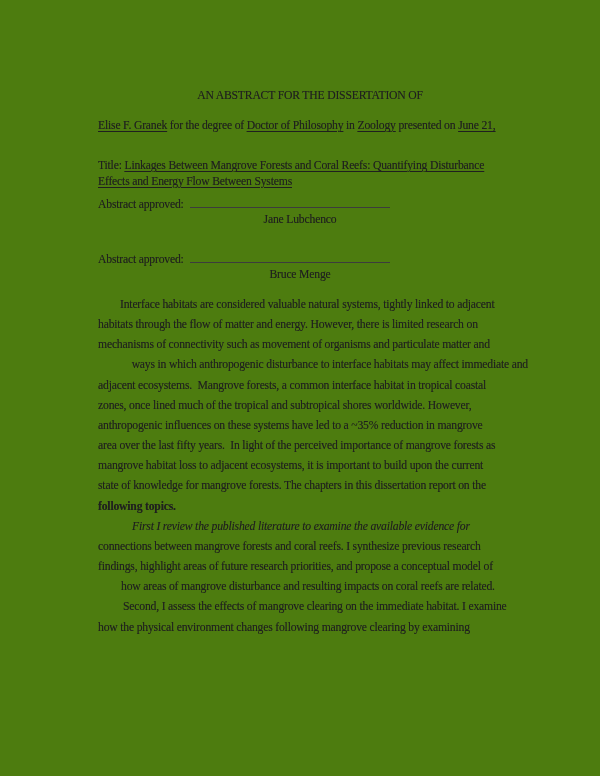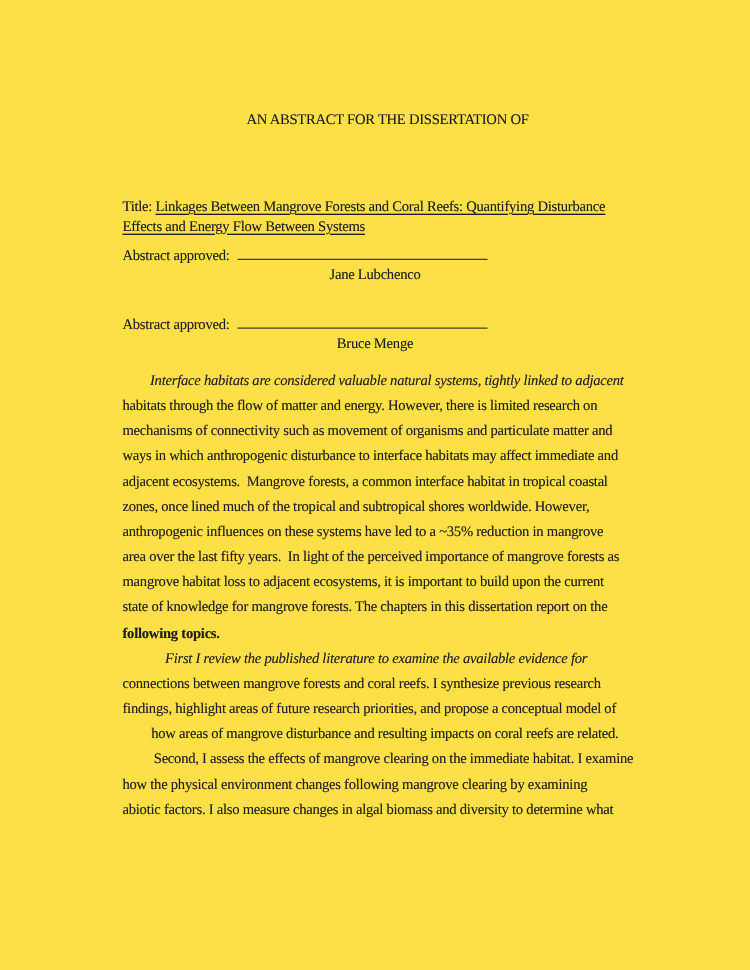--- a/index.html
+++ b/index.html
@@ -78,53 +78,53 @@
     width: 430px;
   }
   .bline {
     line-height: 20.15px;
     white-space: pre;
   }
 </style>
 </head>
 <body>
 
-<div class="page" style="background: #fde047; color: rgb(31, 31, 31);">
+<div class="page" style="background: #4d7c0f; color: rgb(31, 31, 31);">
   <div class="content">
     <div class="doc-heading">AN ABSTRACT FOR THE DISSERTATION OF</div>
     <div class="byline rich" id="degree-statement">
+        <div class="line"><span class="u">Elise F. Granek</span><span class="plain"> for the degree of </span><span class="u">Doctor of Philosophy</span><span class="plain"> in </span><span class="u">Zoology</span><span class="plain"> presented on </span><span class="u">June 21,</span></div>
       </div>
     <div class="title-stmt rich" id="title-statement">
         <div class="line"><span class="plain">Title: </span><span class="u">Linkages Between Mangrove Forests and Coral Reefs: Quantifying Disturbance</span></div>
         <div class="line"><span class="u">Effects and Energy Flow Between Systems</span></div>
       </div>
     <div id="approvals">
         <div class="approval approval-0">
           <div class="row"><span>Abstract approved:</span><span class="sigline"></span></div>
           <div class="name">Jane Lubchenco</div>
         </div>
         <div class="approval approval-1">
           <div class="row"><span>Abstract approved:</span><span class="sigline"></span></div>
           <div class="name">Bruce Menge</div>
         </div>
       </div>
     <div class="body-text" id="body-text">
-        <div class="bline" style="padding-left: 22px; font-style: italic;">Interface habitats are considered valuable natural systems, tightly linked to adjacent</div>
+        <div class="bline" style="padding-left: 22px;">Interface habitats are considered valuable natural systems, tightly linked to adjacent</div>
         <div class="bline" style="padding-left: 0px;">habitats through the flow of matter and energy. However, there is limited research on</div>
         <div class="bline" style="padding-left: 0px;">mechanisms of connectivity such as movement of organisms and particulate matter and</div>
-        <div class="bline" style="padding-left: 0px;">ways in which anthropogenic disturbance to interface habitats may affect immediate and</div>
+        <div class="bline" style="padding-left: 0px; text-align: right;">ways in which anthropogenic disturbance to interface habitats may affect immediate and</div>
         <div class="bline" style="padding-left: 0px;">adjacent ecosystems.  Mangrove forests, a common interface habitat in tropical coastal</div>
         <div class="bline" style="padding-left: 0px;">zones, once lined much of the tropical and subtropical shores worldwide. However,</div>
         <div class="bline" style="padding-left: 0px;">anthropogenic influences on these systems have led to a ~35% reduction in mangrove</div>
         <div class="bline" style="padding-left: 0px;">area over the last fifty years.  In light of the perceived importance of mangrove forests as</div>
         <div class="bline" style="padding-left: 0px;">mangrove habitat loss to adjacent ecosystems, it is important to build upon the current</div>
         <div class="bline" style="padding-left: 0px;">state of knowledge for mangrove forests. The chapters in this dissertation report on the</div>
         <div class="bline" style="padding-left: 0px; font-weight: bold;">following topics.</div>
         <div class="bline" style="padding-left: 34px; font-style: italic;">First I review the published literature to examine the available evidence for</div>
         <div class="bline" style="padding-left: 0px;">connections between mangrove forests and coral reefs. I synthesize previous research</div>
         <div class="bline" style="padding-left: 0px;">findings, highlight areas of future research priorities, and propose a conceptual model of</div>
         <div class="bline" style="padding-left: 0px; margin-left: 23px;">how areas of mangrove disturbance and resulting impacts on coral reefs are related.</div>
         <div class="bline" style="padding-left: 25px;">Second, I assess the effects of mangrove clearing on the immediate habitat. I examine</div>
         <div class="bline" style="padding-left: 0px;">how the physical environment changes following mangrove clearing by examining</div>
-        <div class="bline" style="padding-left: 0px;">abiotic factors. I also measure changes in algal biomass and diversity to determine what</div>
       </div>
   </div>
 </div>
 
 </body></html>

